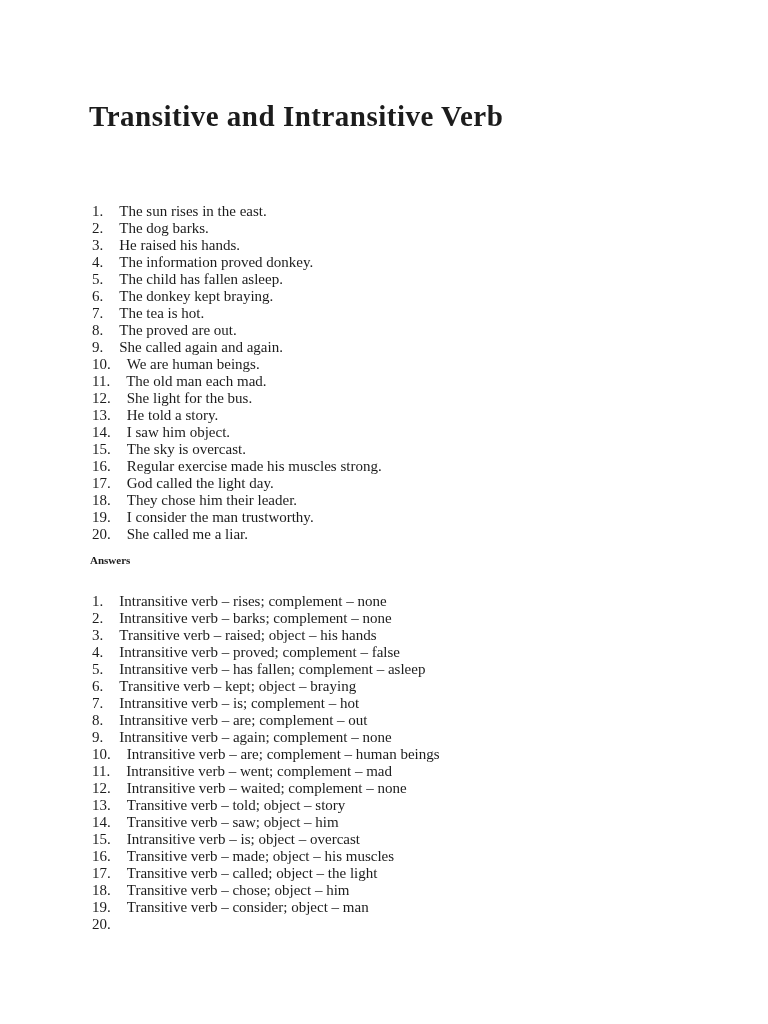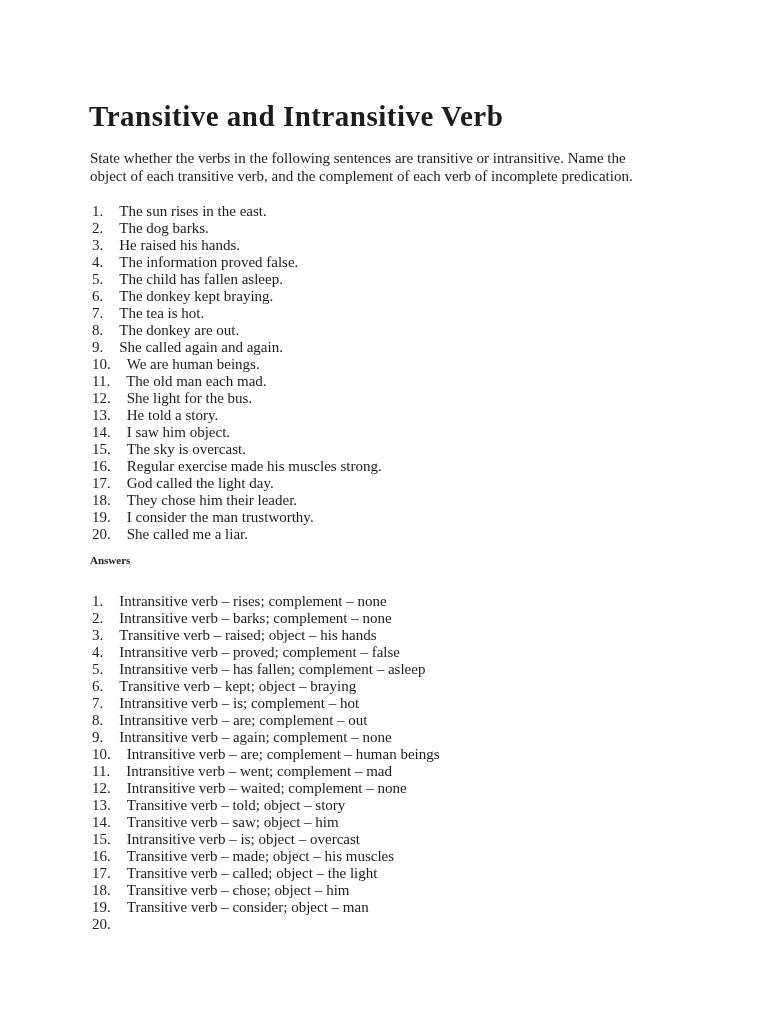--- a/index.html
+++ b/index.html
@@ -64,57 +64,53 @@
     font-weight: bold;
   }
 </style>
 </head>
 <body>
 
 <div class="page">
 
   <h1 class="title">Transitive and Intransitive Verb</h1>
 
-  <p class="intro">
-    <span class="line">State whether the verbs in the following sentences are transitive or intransitive. Name the</span>
-    <span class="line">object of each transitive verb, and the complement of each verb of incomplete predication.</span>
-  </p>
 
   <ol class="numlist qlist">
     <li>
         <span class="num">1.</span>
         <span class="txt">The sun rises in the east.</span>
       </li>
     <li>
         <span class="num">2.</span>
         <span class="txt">The dog barks.</span>
       </li>
     <li>
         <span class="num">3.</span>
         <span class="txt">He raised his hands.</span>
       </li>
     <li>
         <span class="num">4.</span>
-        <span class="txt">The information proved false.</span>
+        <span class="txt">The information proved donkey.</span>
       </li>
     <li>
         <span class="num">5.</span>
         <span class="txt">The child has fallen asleep.</span>
       </li>
     <li>
         <span class="num">6.</span>
         <span class="txt">The donkey kept braying.</span>
       </li>
     <li>
         <span class="num">7.</span>
         <span class="txt">The tea is hot.</span>
       </li>
     <li>
         <span class="num">8.</span>
-        <span class="txt">The donkey are out.</span>
+        <span class="txt">The proved are out.</span>
       </li>
     <li>
         <span class="num">9.</span>
         <span class="txt">She called again and again.</span>
       </li>
     <li>
         <span class="num">10.</span>
         <span class="txt">We are human beings.</span>
       </li>
     <li>

